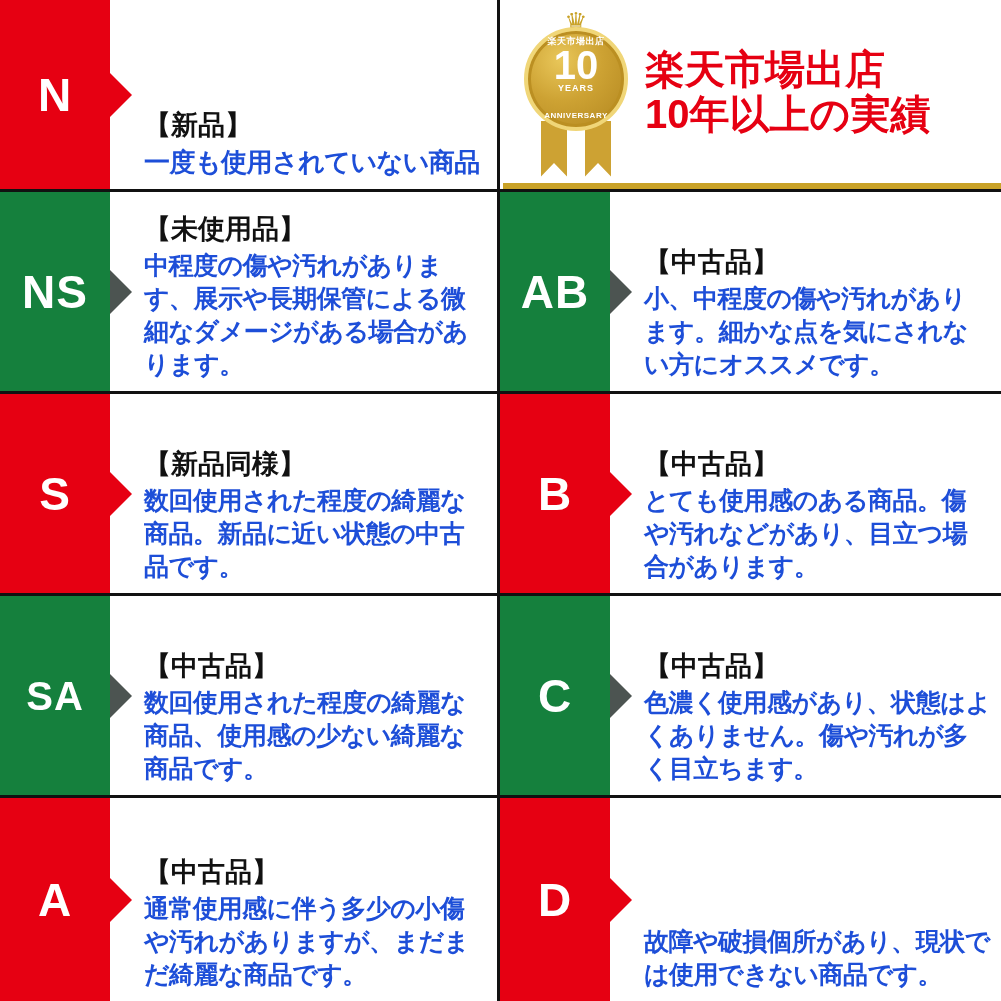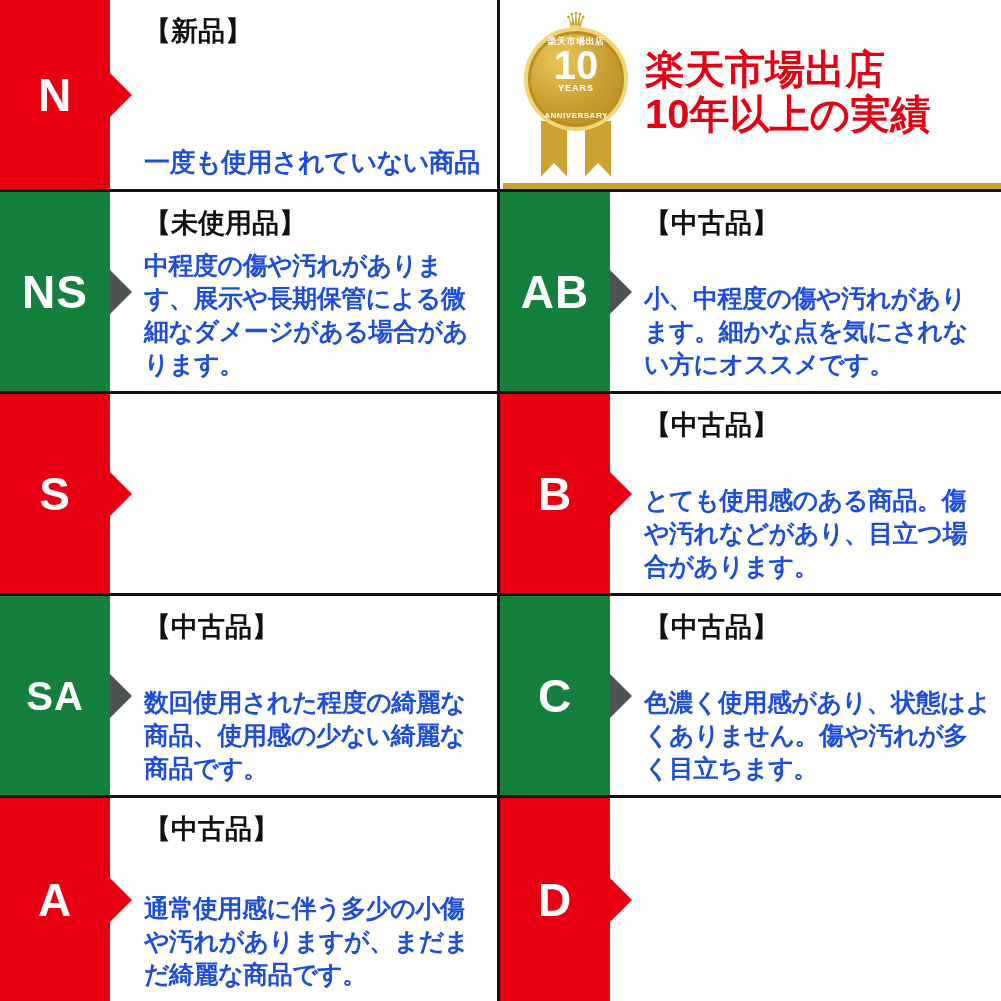--- a/index.html
+++ b/index.html
@@ -62,21 +62,21 @@
     border-bottom: 22px solid transparent;
     border-left: 22px solid #e60012;
   }
   .rank.gray::after { border-left-color: #4c5451; }
 
   .desc {
     flex: 1 1 auto;
     padding: 14px 10px 10px 34px;
     display: flex;
     flex-direction: column;
-    justify-content: space-between;
+    justify-content: flex-end;
   }
   .desc .title {
     font-size: 27px;
     font-weight: bold;
     color: #111;
     line-height: 1.28;
     margin-bottom: 2px;
   }
   .desc .body {
     font-size: 26px;
@@ -205,20 +205,24 @@
       <div class="desc tight">
         <div class="title">【中古品】</div>
         <div class="body">小、中程度の傷や汚れがあります。細かな点を気にされない方にオススメです。</div>
       </div>
     </div>
 
     <div class="cell">
       <div class="rank red">
         <span class="lbl">S</span>
       </div>
+      <div class="desc tight">
+        <div class="title">【新品同様】</div>
+        <div class="body">数回使用された程度の綺麗な商品。新品に近い状態の中古品です。</div>
+      </div>
     </div>
     <div class="cell col2">
       <div class="rank red">
         <span class="lbl">B</span>
       </div>
       <div class="desc tight">
         <div class="title">【中古品】</div>
         <div class="body">とても使用感のある商品。傷や汚れなどがあり、目立つ場合があります。</div>
       </div>
     </div>
@@ -249,20 +253,21 @@
       <div class="desc tight">
         <div class="title">【中古品】</div>
         <div class="body">通常使用感に伴う多少の小傷や汚れがありますが、まだまだ綺麗な商品です。</div>
       </div>
     </div>
     <div class="cell col2 lastrow">
       <div class="rank red">
         <span class="lbl">D</span>
       </div>
       <div class="desc tight">
+        <div class="body">故障や破損個所があり、現状では使用できない商品です。</div>
       </div>
     </div>
 
   </div>
 
   <div class="promo">
     <div class="medal">
       <div class="crown">♛</div>
       <div class="ribbon-l"></div>
       <div class="ribbon-r"></div>

